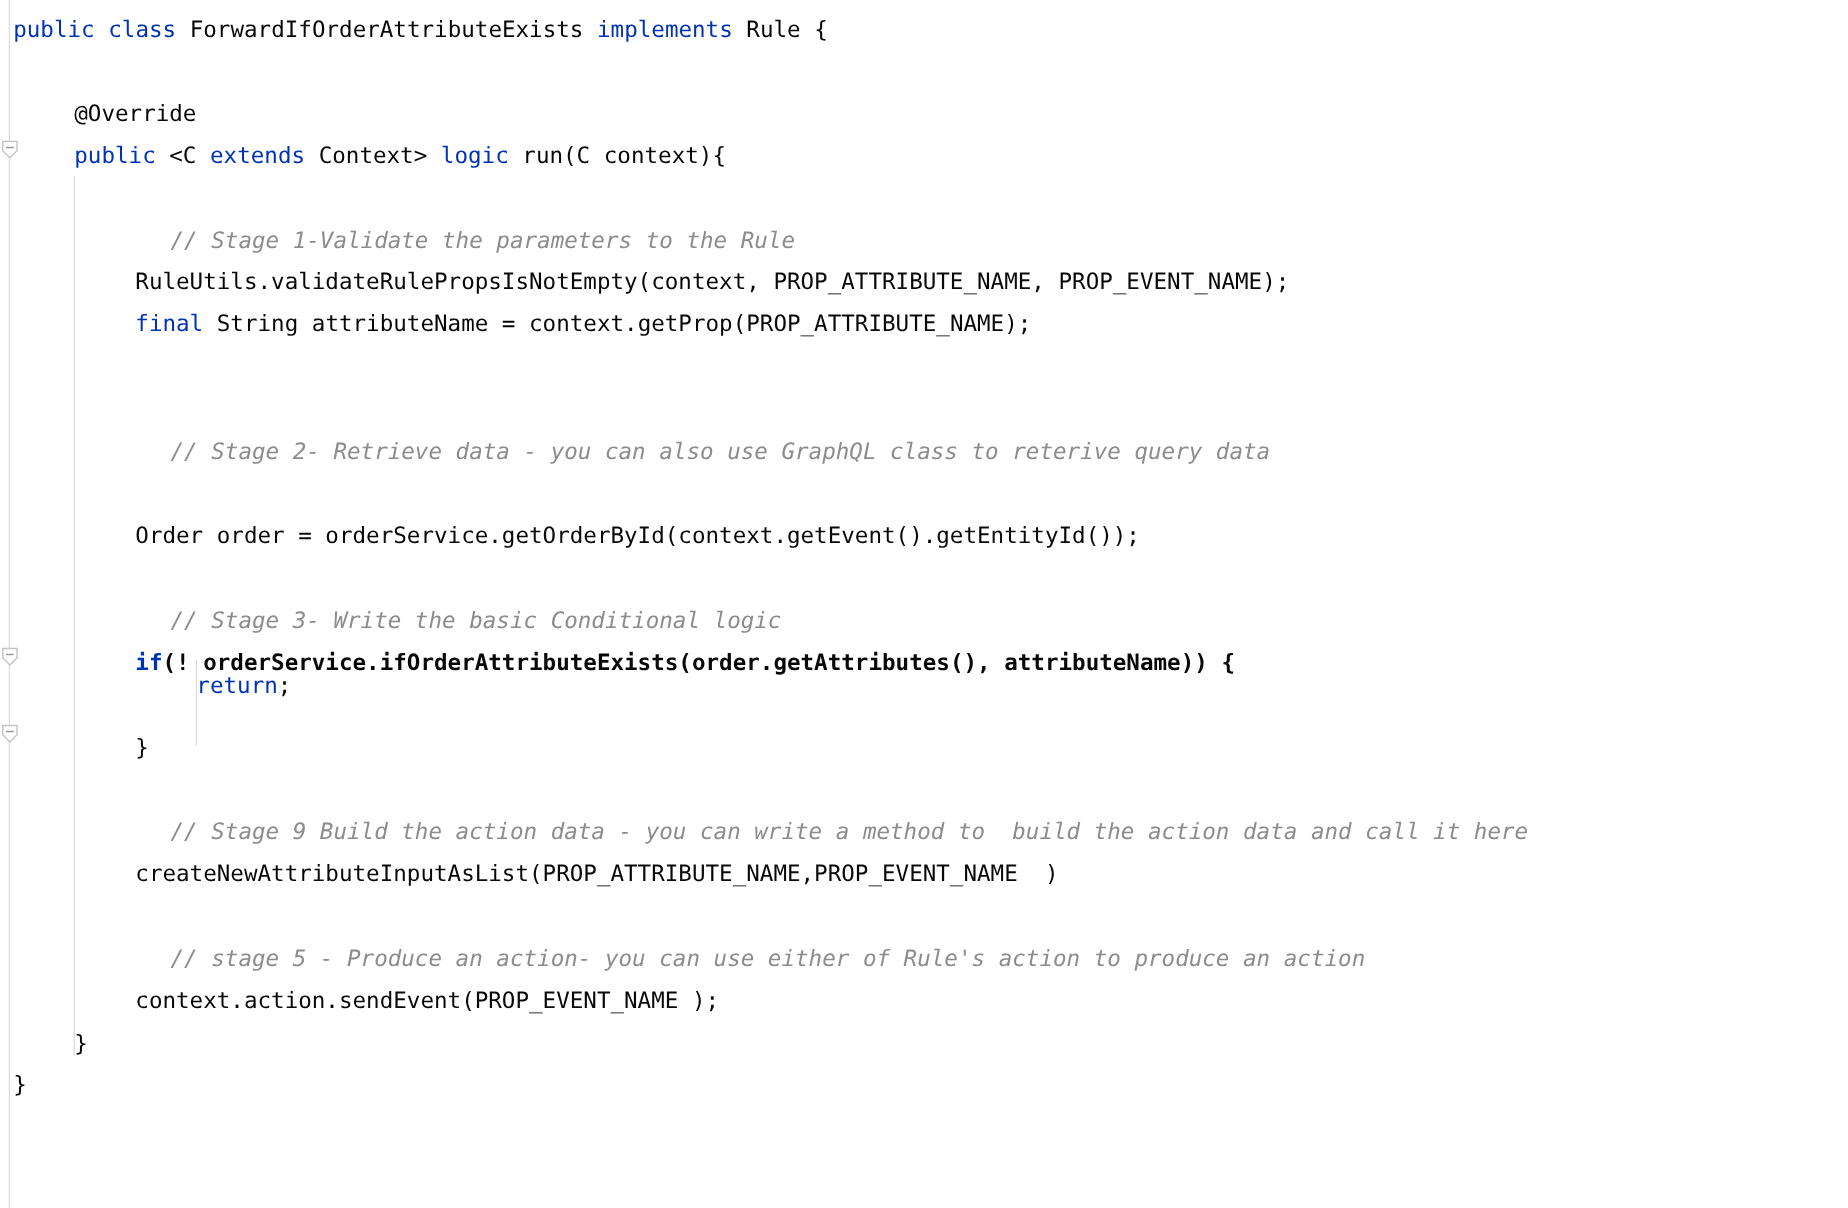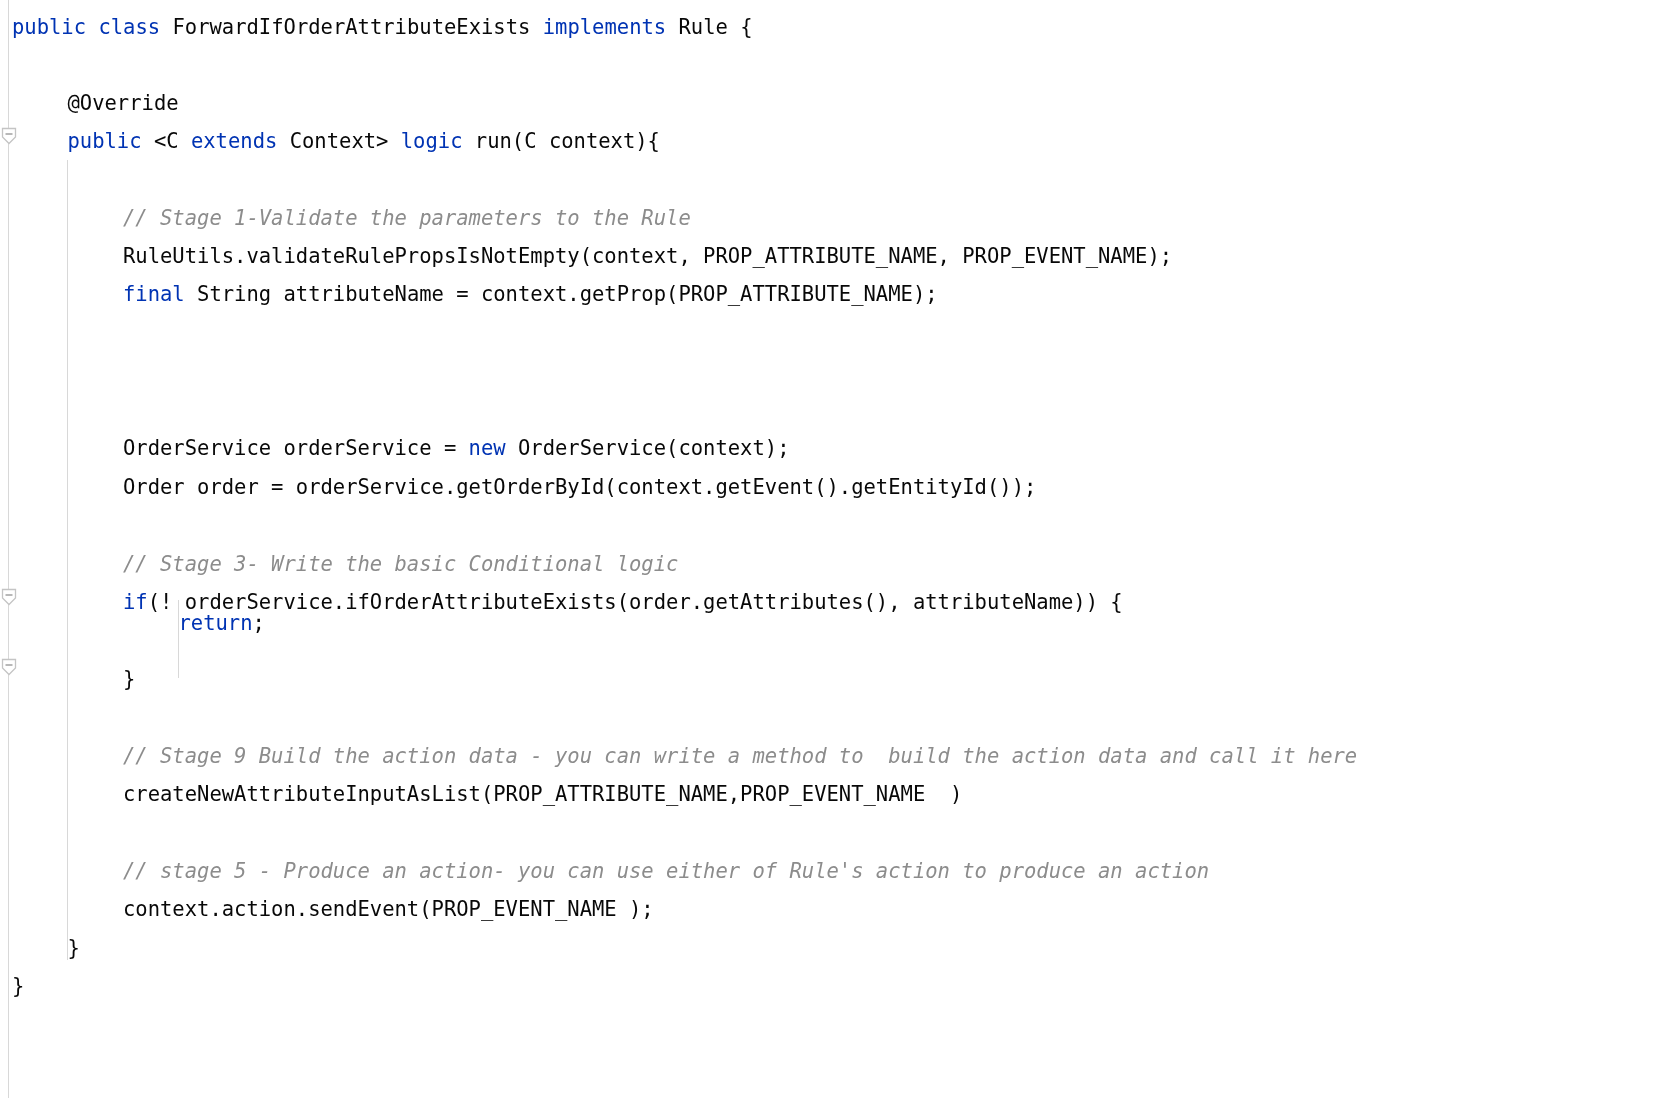--- a/index.html
+++ b/index.html
@@ -65,21 +65,21 @@
     left: 0;
     height: 38px;
     line-height: 38px;
     white-space: pre;
     font-size: 20.5px;
     letter-spacing: 0px;
     color: #080808;
     font-family: "DejaVu Sans Mono", "Liberation Mono", monospace;
   }
   .kw       { color: #0033b3; }
-  .cmt      { color: #8c8c8c; font-style: italic; }
+  .cmt      { color: #8c8c8c; font-style: italic; margin-left: 32px; }
   .plain    { color: #080808; }
 </style>
 </head>
 <body>
 
 <div class="editor">
 
   <div class="gutter">
     <div class="gutter-line"></div>
 
@@ -111,25 +111,25 @@
   <div class="code-area">
       <div class="line" style="top: 8px; left: 12px;"><span class="kw">public</span><span class="plain"> </span><span class="kw">class</span><span class="plain"> ForwardIfOrderAttributeExists </span><span class="kw">implements</span><span class="plain"> Rule {</span></div>
       <div class="line" style="top: 46px; left: 12px;">&nbsp;</div>
       <div class="line" style="top: 84px; left: 67.5px;"><span class="plain">@Override</span></div>
       <div class="line" style="top: 122px; left: 67.5px;"><span class="kw">public</span><span class="plain"> &lt;C </span><span class="kw">extends</span><span class="plain"> Context&gt; </span><span class="kw">logic</span><span class="plain"> run(C context){</span></div>
       <div class="line" style="top: 160px; left: 12px;">&nbsp;</div>
       <div class="line" style="top: 199px; left: 123px;"><span class="cmt">// Stage 1-Validate the parameters to the Rule</span></div>
       <div class="line" style="top: 275px; left: 123px;"><span class="kw">final</span><span class="plain"> String attributeName = context.getProp(PROP_ATTRIBUTE_NAME);</span></div>
       <div class="line" style="top: 237px; left: 123px;"><span class="plain">RuleUtils.validateRulePropsIsNotEmpty(context, PROP_ATTRIBUTE_NAME, PROP_EVENT_NAME);</span></div>
       <div class="line" style="top: 352px; left: 12px;">&nbsp;</div>
-      <div class="line" style="top: 429px; left: 123px;"><span class="plain">OrderService orderService = </span><span class="kw">new</span><span class="plain"> OrderService(context);</span></div>
+      <div class="line" style="top: 391px; left: 123px;"><span class="cmt">// Stage 2- Retrieve data - you can also use GraphQL class to reterive query data</span></div>
       <div class="line" style="top: 468px; left: 123px;"><span class="plain">Order order = orderService.getOrderById(context.getEvent().getEntityId());</span></div>
       <div class="line" style="top: 506px; left: 12px;">&nbsp;</div>
       <div class="line" style="top: 545px; left: 123px;"><span class="cmt">// Stage 3- Write the basic Conditional logic</span></div>
-      <div class="line" style="top: 583px; left: 123px;"><span class="kw">if</span><span class="plain">(! orderService.ifOrderAttributeExists(order.getAttributes(), attributeName)) {</span></div>
+      <div class="line" style="top: 583px; left: 123px; font-weight: bold;"><span class="kw">if</span><span class="plain">(! orderService.ifOrderAttributeExists(order.getAttributes(), attributeName)) {</span></div>
       <div class="line" style="top: 604px; left: 178.5px;"><span class="kw">return</span><span class="plain">;</span></div>
       <div class="line" style="top: 660px; left: 123px;"><span class="plain">}</span></div>
       <div class="line" style="top: 698px; left: 12px;">&nbsp;</div>
       <div class="line" style="top: 737px; left: 123px;"><span class="cmt">// Stage 9 Build the action data - you can write a method to  build the action data and call it here</span></div>
       <div class="line" style="top: 775px; left: 123px;"><span class="plain">createNewAttributeInputAsList(PROP_ATTRIBUTE_NAME,PROP_EVENT_NAME  )</span></div>
       <div class="line" style="top: 814px; left: 12px;">&nbsp;</div>
       <div class="line" style="top: 852px; left: 123px;"><span class="cmt">// stage 5 - Produce an action- you can use either of Rule's action to produce an action</span></div>
       <div class="line" style="top: 890px; left: 123px;"><span class="plain">context.action.sendEvent(PROP_EVENT_NAME );</span></div>
       <div class="line" style="top: 929px; left: 67.5px;"><span class="plain">}</span></div>
       <div class="line" style="top: 967px; left: 12px;"><span class="plain">}</span></div>

